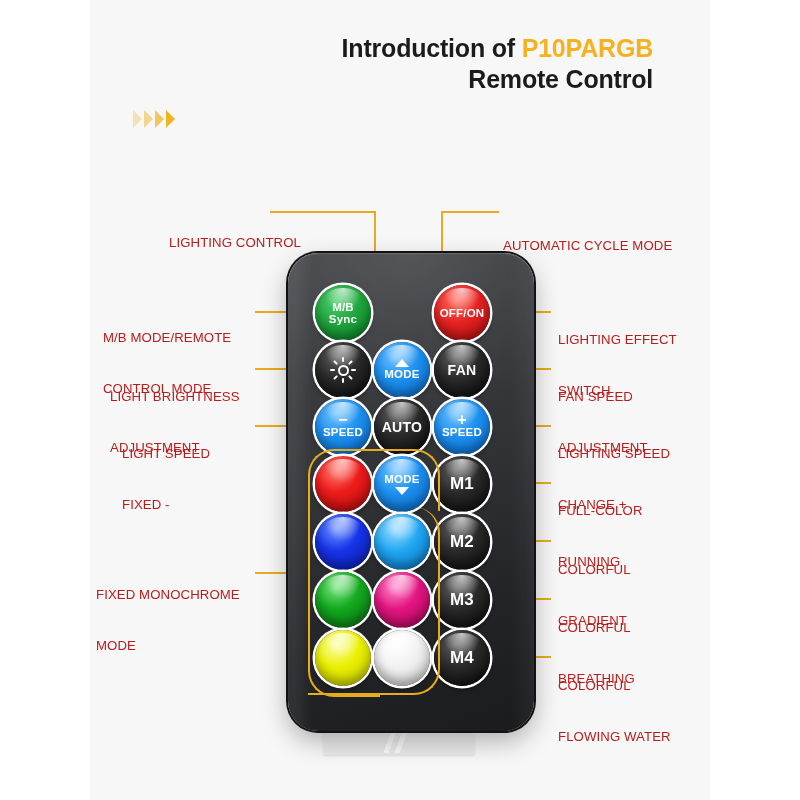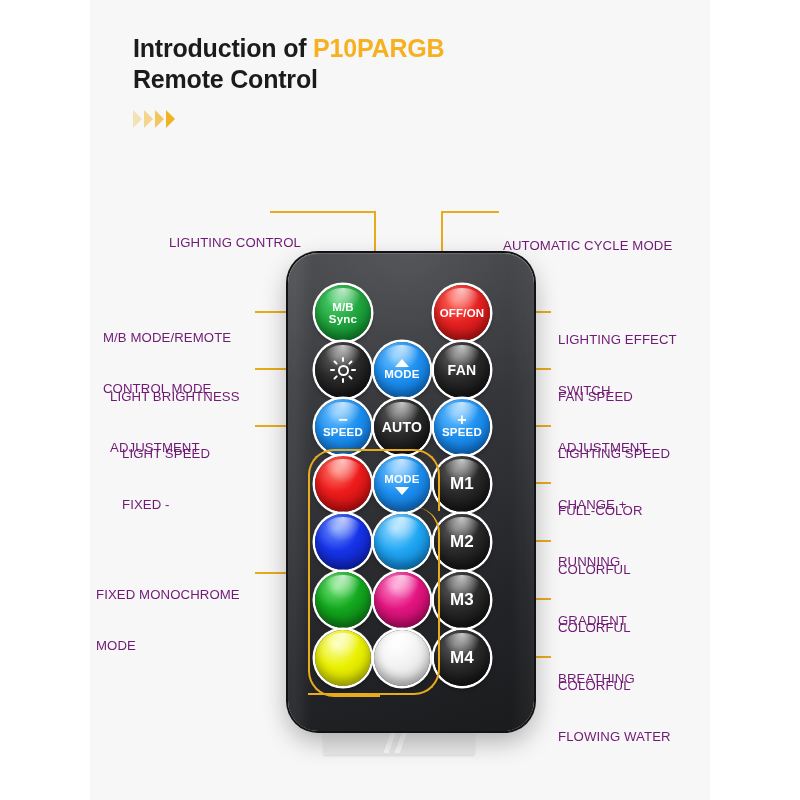--- a/index.html
+++ b/index.html
@@ -24,20 +24,21 @@
   .header{
     position:absolute;left:133px;top:33px;width:520px;
   }
   .title-line{
     font-size:25px;
     font-weight:bold;
     color:#1b1b1b;
     letter-spacing:-0.2px;
     line-height:31px;
     white-space:nowrap;
+    text-align:right;
   }
   .title-accent{color:#f5b120;}
   .chevs{
     position:absolute;left:133px;top:110px;
     display:flex;align-items:center;
   }
   .chev{
     width:0;height:0;
     border-top:9px solid transparent;
     border-bottom:9px solid transparent;
@@ -46,21 +47,21 @@
   }
   .chev.c1{opacity:.30}
   .chev.c2{opacity:.50}
   .chev.c3{opacity:.72}
   .chev.c4{opacity:1}
 
   
   .lbl{
     position:absolute;
     font-size:13.2px;
-    color:#701a75;
+    color:#b91c1c;
     line-height:17px;
     letter-spacing:.1px;
     white-space:pre;
   }
   .lbl.right{text-align:left;}
   .lbl.ctr{text-align:center;}
 
   
   .ln{position:absolute;background:#e8ab1b;}
   .lnh{height:2px;}

